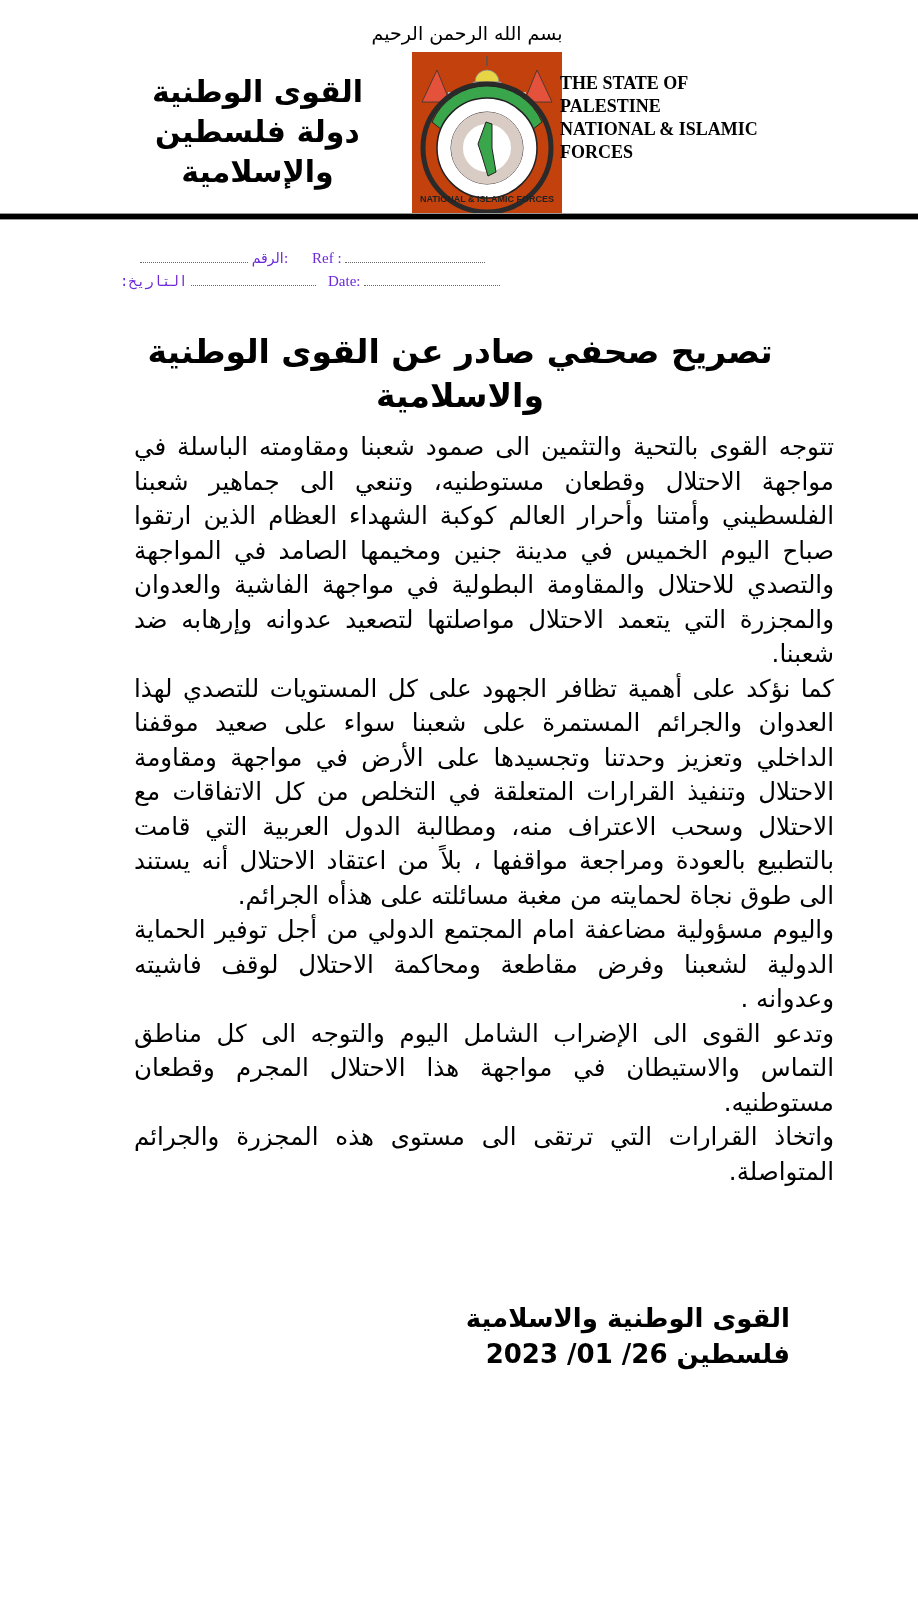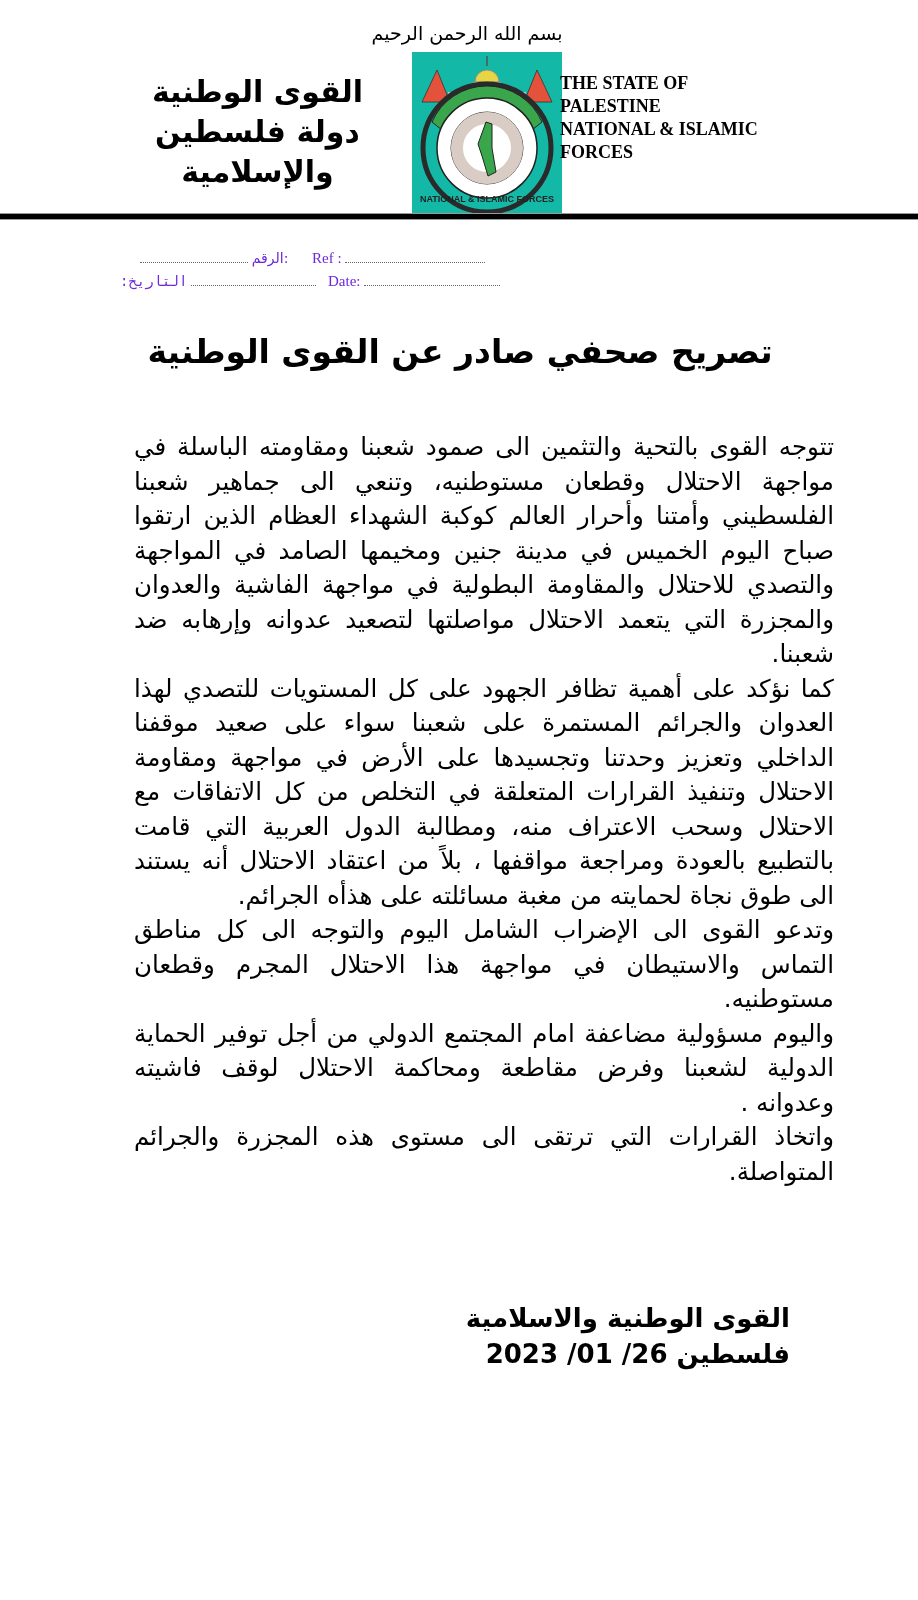--- a/index.html
+++ b/index.html
@@ -3,21 +3,21 @@
 <meta charset="utf-8">
 <style>
   html, body { margin: 0; padding: 0; background: #ffffff; }
   body { width: 918px; height: 1600px; position: relative; overflow: hidden; color: #000; }
   .basmala { position: absolute; top: 22px; left: 8px; width: 918px; text-align: center;
     font-family: "DejaVu Sans", sans-serif; font-size: 19px; direction: rtl; }
   .ar-header { position: absolute; top: 72px; left: 150px; width: 215px; text-align: center;
     font-family: "DejaVu Sans", sans-serif; font-weight: bold; font-size: 30px; line-height: 40px; direction: rtl; }
   .en-header { position: absolute; top: 72px; left: 560px; width: 240px; 
     font-family: "Liberation Serif", serif; font-weight: bold; font-size: 18px; line-height: 23px; }
-  .logo { position: absolute; top: 52px; left: 412px; width: 150px; height: 162px; background: #14b8a6; }
+  .logo { position: absolute; top: 52px; left: 412px; width: 150px; height: 162px; background: #c2410c; }
   .divider { position: absolute; top: 213px; left: 0; width: 918px; height: 5px; background: #000;
     border-top: 1px solid #999; border-bottom: 1px solid #999; }
   .meta { position: absolute; font-family: "Liberation Serif", serif; font-size: 15px; color: #6d28d9; white-space: nowrap; }
   .meta .dots { display: inline-block; border-bottom: 1px dotted #666; height: 1px; vertical-align: baseline; }
   .title { position: absolute; top: 330px; left: 130px; width: 660px; text-align: center;
     font-family: "DejaVu Sans", sans-serif; font-weight: bold; font-size: 33px; line-height: 44px; direction: rtl; }
   .body-text { position: absolute; top: 430px; left: 110px; width: 700px;
     font-family: "DejaVu Sans", sans-serif; font-size: 24.5px; line-height: 34.5px; direction: rtl; text-align: justify; margin-left: 24px; }
   .body-text p { margin: 0; }
   .signature { position: absolute; top: 1300px; left: 440px; width: 350px; direction: rtl; text-align: right;
@@ -73,26 +73,27 @@
   <span style="font-family:Liberation Mono, monospace; font-size:14px;">:التاريخ</span>
   <span class="dots" style="width:125px;"></span>
 </div>
 <div class="meta" style="top:273px; left:328px;">
   <span>Date:</span>
   <span class="dots" style="width:136px;"></span>
 </div>
 
 <div class="title">
   <div>تصريح صحفي صادر عن القوى الوطنية</div>
+  <div>والاسلامية</div>
 </div>
 
 <div class="body-text">
   <p>تتوجه القوى بالتحية والتثمين الى صمود شعبنا ومقاومته الباسلة في مواجهة الاحتلال وقطعان مستوطنيه، وتنعي الى جماهير شعبنا الفلسطيني وأمتنا وأحرار العالم كوكبة الشهداء العظام الذين ارتقوا صباح اليوم الخميس في مدينة جنين ومخيمها الصامد في المواجهة والتصدي للاحتلال والمقاومة البطولية في مواجهة الفاشية والعدوان والمجزرة التي يتعمد الاحتلال مواصلتها لتصعيد عدوانه وإرهابه ضد شعبنا.</p>
   <p>كما نؤكد على أهمية تظافر الجهود على كل المستويات للتصدي لهذا العدوان والجرائم المستمرة على شعبنا سواء على صعيد موقفنا الداخلي وتعزيز وحدتنا وتجسيدها على الأرض في مواجهة ومقاومة الاحتلال وتنفيذ القرارات المتعلقة في التخلص من كل الاتفاقات مع الاحتلال وسحب الاعتراف منه، ومطالبة الدول العربية التي قامت بالتطبيع بالعودة ومراجعة مواقفها ، بلاً من اعتقاد الاحتلال أنه يستند الى طوق نجاة لحمايته من مغبة مسائلته على هذأه الجرائم.</p>
+  <p>واليوم مسؤولية مضاعفة امام المجتمع الدولي من أجل توفير الحماية الدولية لشعبنا وفرض مقاطعة ومحاكمة الاحتلال لوقف فاشيته وعدوانه .</p>
   <p>وتدعو القوى الى الإضراب الشامل اليوم والتوجه الى كل مناطق التماس والاستيطان في مواجهة هذا الاحتلال المجرم وقطعان مستوطنيه.</p>
-  <p>واليوم مسؤولية مضاعفة امام المجتمع الدولي من أجل توفير الحماية الدولية لشعبنا وفرض مقاطعة ومحاكمة الاحتلال لوقف فاشيته وعدوانه .</p>
   <p>واتخاذ القرارات التي ترتقى الى مستوى هذه المجزرة والجرائم المتواصلة.</p>
 </div>
 
 <div class="signature">
   <div>القوى الوطنية والاسلامية</div>
   <div>فلسطين 26/ 01/ 2023</div>
 </div>
 
 </body></html>

